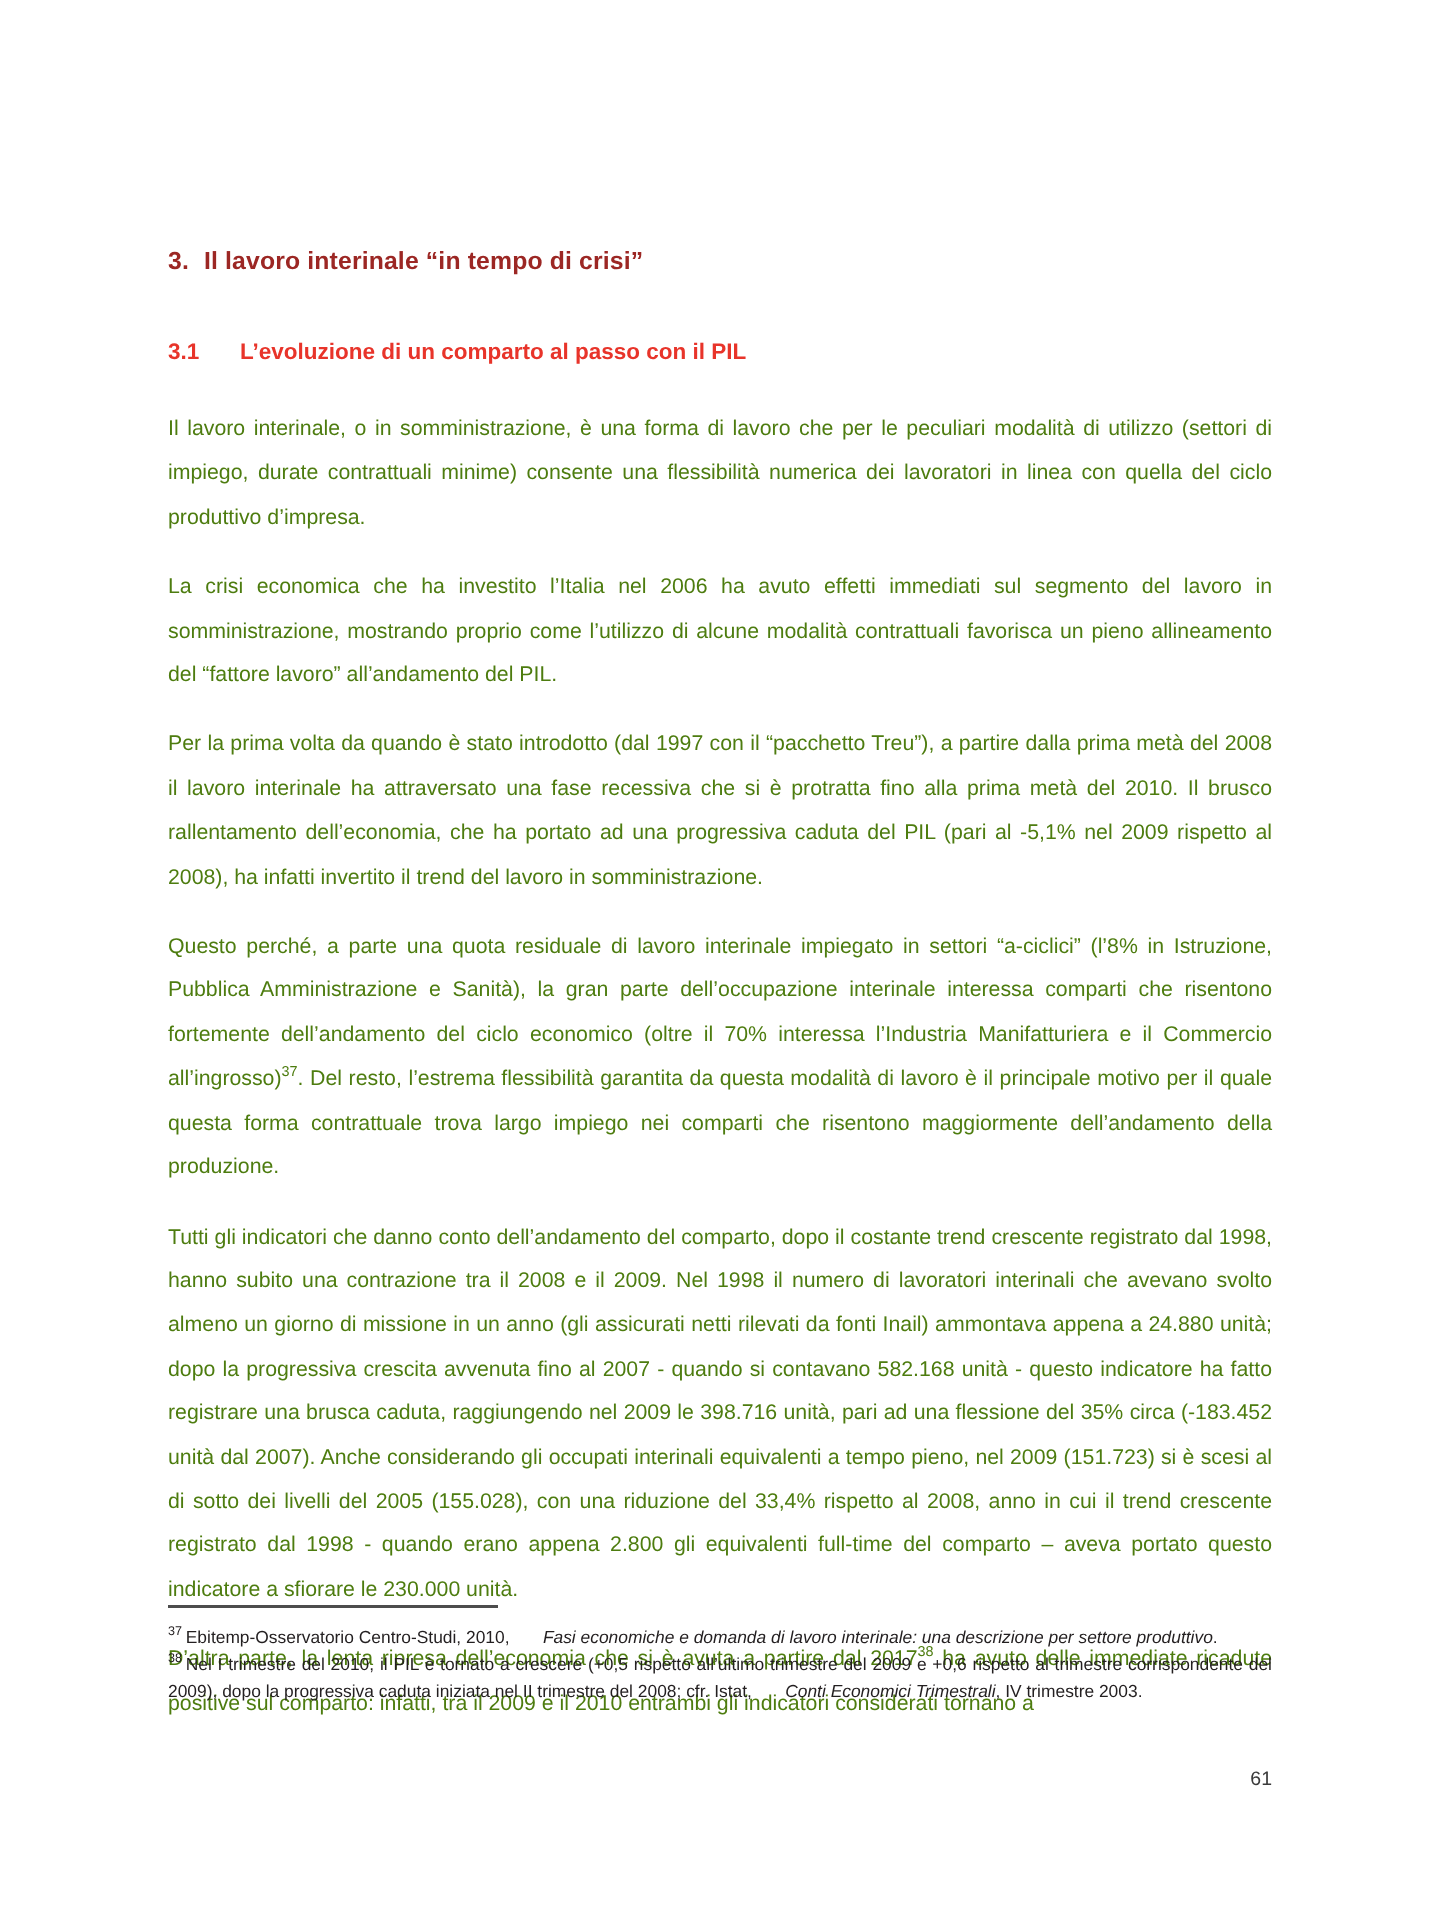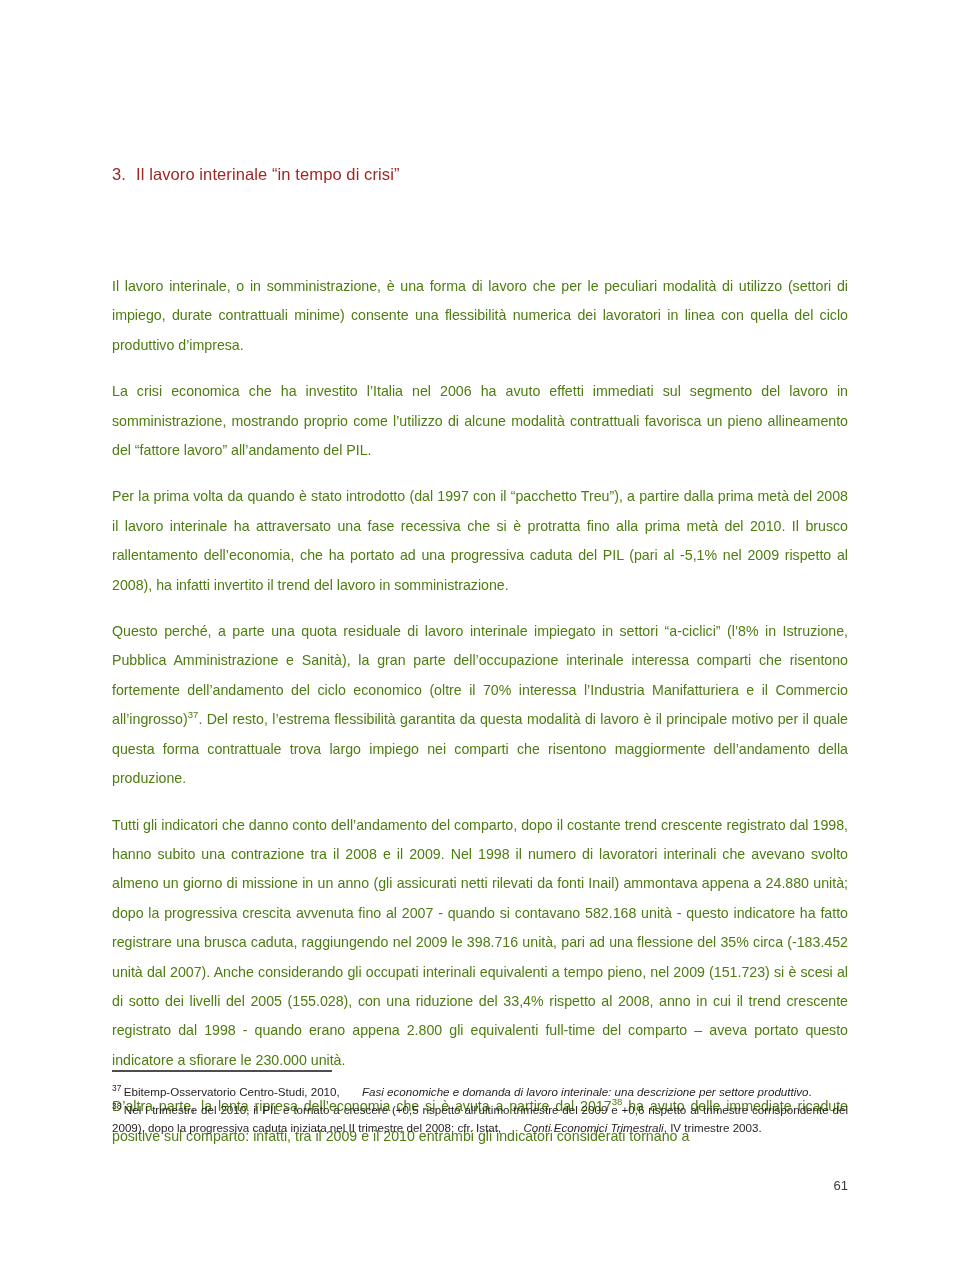--- a/index.html
+++ b/index.html
@@ -19,21 +19,21 @@
     background: #ffffff;
     overflow: hidden;
     box-sizing: border-box;
   }
 
   
   .h-chapter {
     margin: 0;
     padding: 0;
     font-size: 16.5px;
-    font-weight: normal;
+    font-weight: bold;
     color: #9c2724;
     letter-spacing: 0.1px;
     position: absolute;
     top: 165px;
     left: 112px;
     width: 736px;
     white-space: nowrap;
   }
   .h-chapter .num {
     display: inline-block;
@@ -129,20 +129,23 @@
 </style>
 </head>
 <body>
 
 <div class="page">
 
   <h1 class="h-chapter">
     <span class="num">3.</span><span>Il lavoro interinale “in tempo di crisi”</span>
   </h1>
 
+  <h2 class="h-section">
+    <span class="num">3.1</span><span>L’evoluzione di un comparto al passo con il PIL</span>
+  </h2>
 
   <div class="body-block">
 
     <p class="para">Il lavoro interinale, o in somministrazione, è una forma di lavoro che per le peculiari modalità di utilizzo (settori di impiego, durate contrattuali minime) consente una flessibilità numerica dei lavoratori in linea con quella del ciclo produttivo d’impresa.</p>
 
     <p class="para">La crisi economica che ha investito l’Italia nel 2006 ha avuto effetti immediati sul segmento del lavoro in somministrazione, mostrando proprio come l’utilizzo di alcune modalità contrattuali favorisca un pieno allineamento del “fattore lavoro” all’andamento del PIL.</p>
 
     <p class="para">Per la prima volta da quando è stato introdotto (dal 1997 con il “pacchetto Treu”), a partire dalla prima metà del 2008 il lavoro interinale ha attraversato una fase recessiva che si è protratta fino alla prima metà del 2010. Il brusco rallentamento dell’economia, che ha portato ad una progressiva caduta del PIL (pari al -5,1% nel 2009 rispetto al 2008), ha infatti invertito il trend del lavoro in somministrazione.</p>
 
     <p class="para"><span>Questo perché, a parte una quota residuale di lavoro interinale impiegato in settori “a-ciclici” (l’8% in Istruzione, Pubblica Amministrazione e Sanità), la gran parte dell’occupazione interinale interessa comparti che risentono fortemente dell’andamento del ciclo economico (oltre il 70% interessa l’Industria Manifatturiera e il Commercio all’ingrosso)</span><sup class="fn-ref">37</sup><span>. Del resto, l’estrema flessibilità garantita da questa modalità di lavoro è il principale motivo per il quale questa forma contrattuale trova largo impiego nei comparti che risentono maggiormente dell’andamento della produzione.</span></p>

